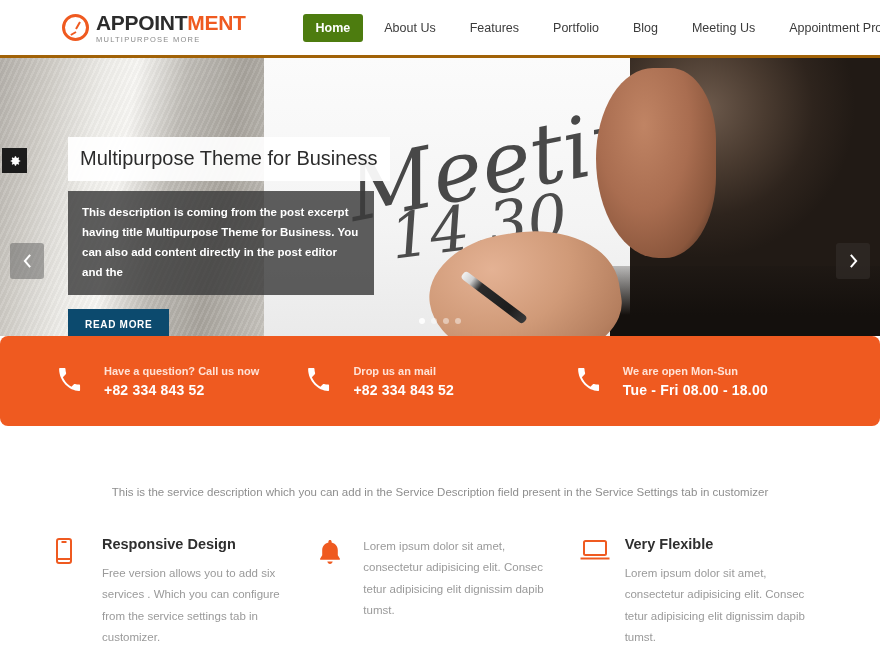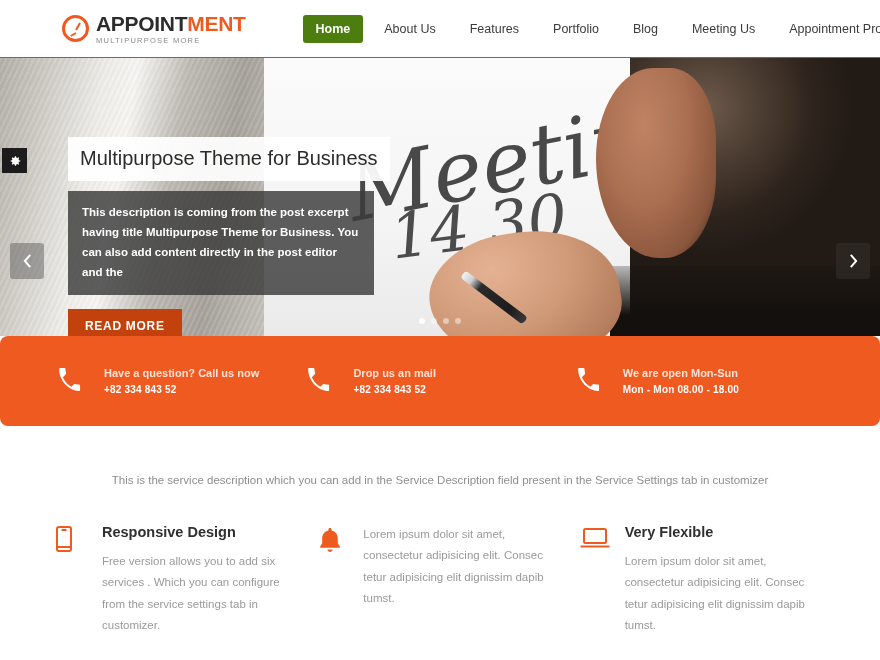--- a/index.html
+++ b/index.html
@@ -11,21 +11,21 @@
     overflow: hidden;
   }
   .page { width: 880px; height: 660px; position: relative; overflow: hidden; background:#fff; }
 
   
   .header {
     height: 58px; width: 100%;
     background: #ffffff;
     display: flex; align-items: center;
     position: relative; z-index: 40;
-    border-bottom: 1px solid #a16207;
+    border-bottom: 3px solid #a16207;
   }
   .logo-wrap { display: flex; align-items: center; margin-left: 62px; }
   .logo-clock {
     width: 27px; height: 27px; border-radius: 50%;
     border: 3px solid #ef5a20; position: relative;
     margin-right: 7px; flex: none;
   }
   .logo-clock:before {
     content: ""; position: absolute; left: 50%; top: 4px;
     width: 2px; height: 8px; background: #ef5a20;
@@ -123,22 +123,22 @@
     background: rgba(255,255,255,0.93); color: #2b2b2b;
     font-size: 20px; padding: 10px 12px 11px 12px; display: inline-block;
     white-space: nowrap;
   }
   .slide-desc {
     margin-top: 10px; background: rgba(58,58,58,0.82); color: #ffffff;
     font-size: 11.5px; line-height: 1.75; padding: 11px 14px 12px 14px;
     font-weight: 600; width: 306px;
   }
   .read-more {
-    margin-top: 14px; display: inline-block; background: #c2410c; color: #fff;
-    font-size: 12px; font-weight: bold; letter-spacing: 0.7px;
+    margin-top: 14px; display: inline-block; background: #0c4a6e; color: #fff;
+    font-size: 10px; font-weight: bold; letter-spacing: 0.7px;
     padding: 10px 17px; cursor: pointer; border: none;
   }
 
   .arrow {
     position: absolute; top: 185px; width: 34px; height: 36px;
     background: rgba(90,90,90,0.48); border-radius: 3px;
     display: flex; align-items: center; justify-content: center;
     color: #fff; font-size: 16px; z-index: 14; cursor: pointer;
   }
   .arrow-left { left: 10px; }
@@ -157,30 +157,30 @@
     height: 90px; background: #ef5a20; display: flex; align-items: center;
     padding: 0 56px;
     border-radius: 8px;
   }
   .info-block { display: flex; align-items: center; flex: 1; }
   .info-block:nth-child(2) { flex: 1.05; padding-left: 12px; }
   .info-block:nth-child(3) { flex: 1.05; padding-left: 20px; }
   .info-icon { width: 34px; margin-right: 14px; flex: none; }
   .info-icon svg { width: 25px; height: 25px; fill: #ffffff; }
   .info-label { color: #ffe2d6; font-size: 11px; font-weight: bold; margin-bottom: 5px; }
-  .info-value { color: #ffffff; font-size: 10px; font-weight: bold; letter-spacing: .2px; }
+  .info-value { color: #ffffff; font-size: 14px; font-weight: bold; letter-spacing: .2px; }
 
   
   .services { padding-top: 42px; }
   .services-title {
     text-align: center; font-size: 31px; color: #3a3a3a; font-weight: normal;
   }
   .services-desc {
     text-align: center; font-size: 11.5px; color: #8e8e8e;
-    margin-top: 6px; padding: 0 60px;
+    margin-top: 18px; padding: 0 60px;
   }
   .service-grid {
     display: flex; margin-top: 38px; padding: 0 56px; gap: 16px;
   }
   .service { display: flex; flex: 1; }
   .service-icon { width: 46px; flex: none; padding-top: 2px; }
   .service-icon svg { fill: none; stroke: #ef5a20; stroke-width: 2; }
   .service-icon .solid { fill: #ef5a20; stroke: none; }
   .service-title { font-size: 14.5px; color: #2f2f2f; font-weight: bold; margin-bottom: 11px; }
   .service-text { font-size: 11.5px; line-height: 1.85; color: #9a9a9a; }
@@ -278,21 +278,21 @@
       </div>
     </div>
     <div class="info-block">
       <div class="info-icon">
         <svg viewBox="0 0 24 24">
             <path d="M6.6 10.8c1.6 3.1 4.1 5.6 7.2 7.2l2.4-2.4c.3-.3.7-.4 1.1-.3 1.2.4 2.5.6 3.8.6.6 0 1 .4 1 1V21c0 .6-.4 1-1 1C11.6 22 2 12.4 2 1c0-.6.4-1 1-1h4.1c.6 0 1 .4 1 1 0 1.3.2 2.6.6 3.8.1.4 0 .8-.3 1.1l-2.8 2.9z" transform="translate(1,1)"></path>
           </svg>
       </div>
       <div>
         <div class="info-label">We are open Mon-Sun</div>
-        <div class="info-value">Mon - Mon 08.00 - 18.00</div>
+        <div class="info-value">Tue - Fri 08.00 - 18.00</div>
       </div>
     </div>
   </div>
 
   <div class="services">
     <div class="services-desc">This is the service description which you can add in the Service Description field present in the Service Settings tab in customizer</div>
 
     <div class="service-grid">
       <div class="service">
         <div class="service-icon">

